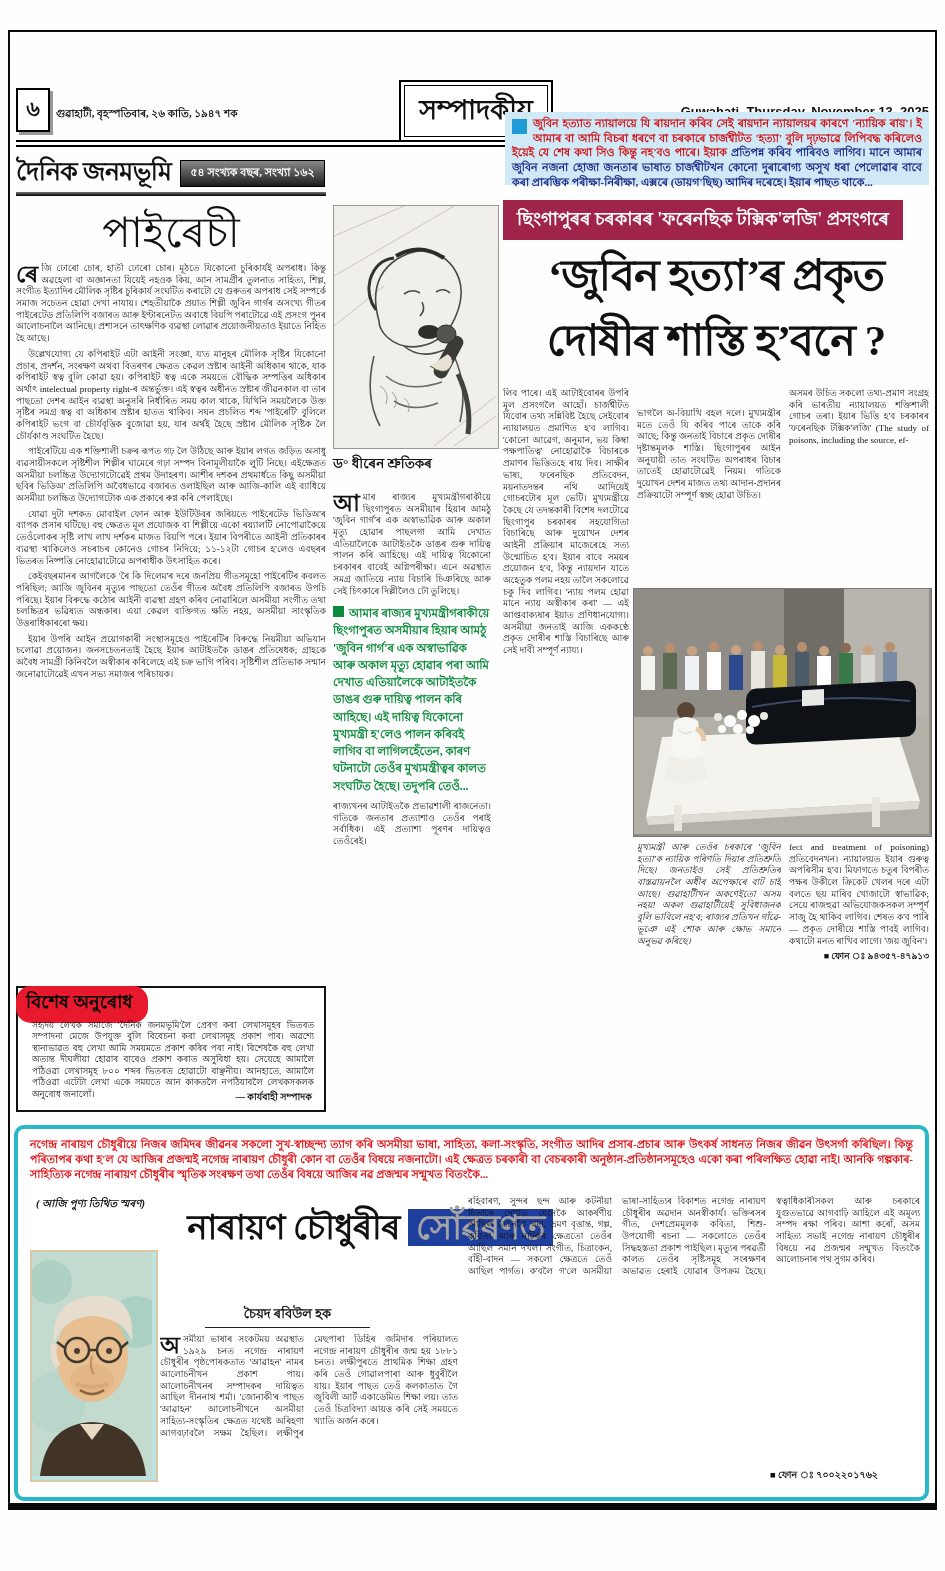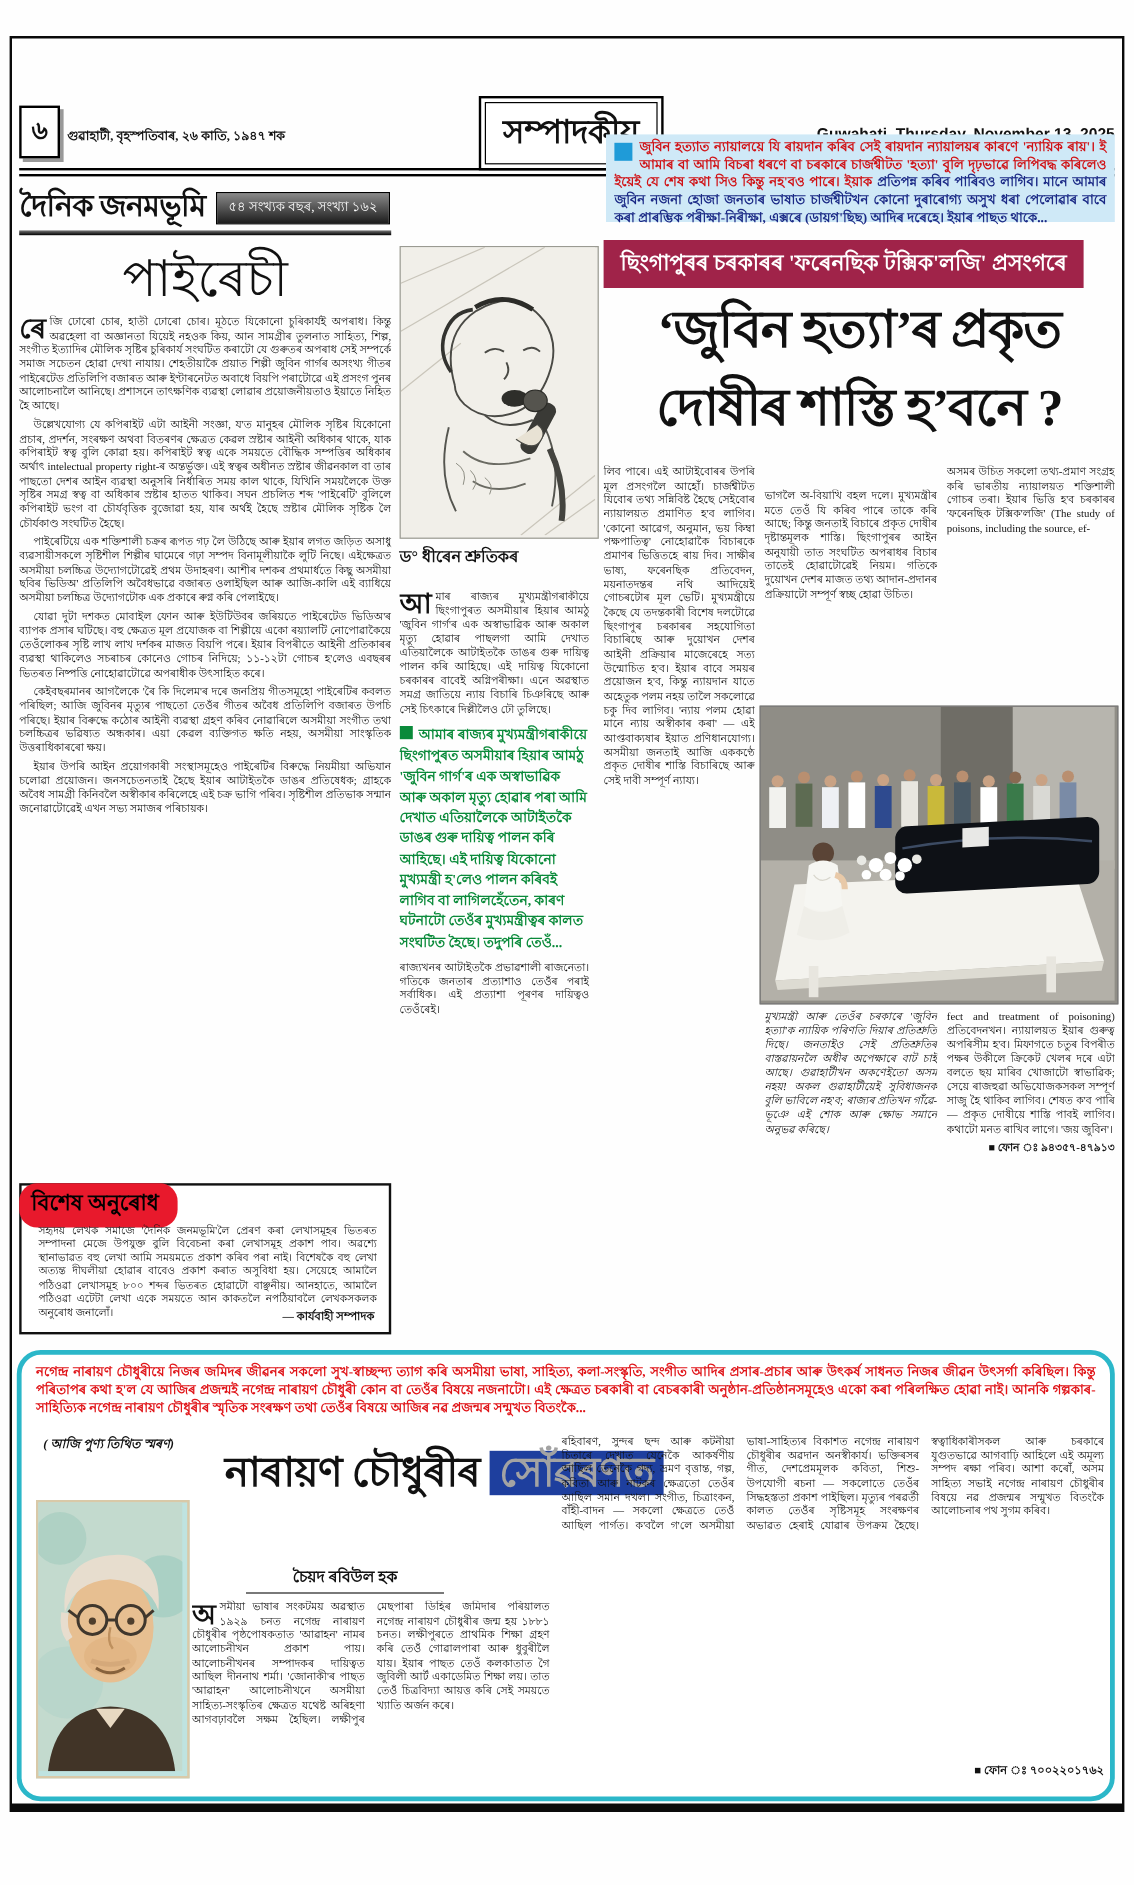--- a/index.html
+++ b/index.html
@@ -15,21 +15,21 @@
   .section-box{left:399px;top:80px;width:150px;height:58px;border:2px solid #000;background:#fff;}
   .section-box .inner{position:absolute;left:3px;top:3px;right:3px;bottom:3px;border:1px solid #000;
            display:flex;align-items:center;justify-content:center;font-size:27px;font-weight:bold;}
   .dl-en{right:16px;top:104px;font-size:13px;font-weight:bold;font-family:"Liberation Sans","DejaVu Sans",sans-serif;}
   .hrule{left:16px;top:140px;width:913px;height:3px;border-top:2px solid #000;border-bottom:2px solid #000;}
   .paper-label{right:22px;top:147px;font-size:15px;font-weight:bold;background:#fefefe;padding:0 6px;}
   
   .masthead-row{left:16px;top:157px;width:310px;height:32px;display:flex;align-items:center;}
   .masthead-name{font-size:25px;font-weight:bold;letter-spacing:-0.5px;}
   .issue-box{margin-left:9px;background:linear-gradient(#8a8a8a,#1d1d1d);color:#fff;border:1px solid #000;
-             font-size:11px;font-weight:normal;padding:3px 9px;white-space:nowrap;text-align:right;}
+             font-size:11px;font-weight:bold;padding:3px 9px;white-space:nowrap;text-align:right;}
   .mast-rule{left:16px;top:192px;width:310px;height:4px;background:linear-gradient(#777,#000);}
   .ed-title{left:16px;top:200px;width:310px;text-align:center;font-size:42px;font-weight:normal;}
   .ed-body{left:16px;top:263px;width:310px;height:715px;overflow:hidden;font-size:9px;line-height:1.3;
            text-align:justify;}
   .ed-body p{margin:0 0 4px 0;text-indent:12px;}
   .ed-body p.first{text-indent:0;}
   .dropcap{float:left;font-size:23px;font-weight:bold;line-height:0.85;padding:2px 3px 0 0;}
   
   .req-box{left:16px;top:986px;width:306px;height:122px;border:2px solid #111;background:#fff;}
   .req-tab{position:absolute;left:-2px;top:-2px;background:#e8192c;color:#000000;font-size:18px;font-weight:bold;
@@ -53,36 +53,36 @@
   .col2{left:503px;top:388px;width:126px;height:720px;}
   .col3a{left:637px;top:408px;width:144px;height:194px;}
   .col4a{left:789px;top:388px;width:140px;height:194px;}
   .col3b{left:637px;top:842px;width:144px;height:266px;font-style:italic;}
   .col4b{left:789px;top:842px;width:140px;height:266px;}
   .pull-quote{margin-top:8px;color:#0a8a3a;font-size:11.5px;line-height:1.5;font-weight:bold;text-align:left;}
   .pq-bullet{display:inline-block;width:11px;height:11px;background:#0a8a3a;margin-right:5px;}
   .photo{left:633px;top:588px;width:297px;height:247px;border:1px solid #777;background:#8f8d86;}
   .signoff{text-align:right;font-weight:bold;margin-top:4px;}
   
-  .mem-box{left:14px;top:1125px;width:915px;height:376px;border:4px solid #2bb7c9;border-radius:20px;
+  .mem-box{left:14px;top:1125px;width:915px;height:376px;border:4px solid #2bb7c9;border-radius:10px;
            box-sizing:border-box;background:#fff;}
   .mem-intro{position:absolute;left:12px;top:8px;width:883px;font-size:11px;font-weight:bold;color:#e01418;
              line-height:1.35;text-align:justify;}
   .occasion{left:36px;top:1196px;font-size:10.5px;font-weight:bold;font-style:italic;}
   .portrait{left:30px;top:1250px;width:124px;height:228px;border:2px solid #d9c9a8;background:#bfe3e0;}
   .mem-headline{left:158px;top:1205px;width:424px;text-align:center;font-size:34px;font-weight:bold;line-height:1.35;
                 letter-spacing:-0.5px;}
   .mem-highlight{background:#1e3f9e;color:#a3a3a3;padding:0 8px;}
   .mem-byline{left:205px;top:1304px;width:165px;text-align:center;font-size:13px;font-weight:bold;
               border-bottom:1.5px solid #222;padding-bottom:2px;}
   .mem-cols-left{left:160px;top:1334px;width:298px;height:158px;column-count:2;column-gap:10px;
                  overflow:hidden;font-size:9px;line-height:1.3;text-align:justify;}
   .mem-cols-right{left:468px;top:1196px;width:452px;height:268px;column-count:3;column-gap:10px;
                   overflow:hidden;font-size:9px;line-height:1.3;text-align:justify;}
-  .mem-signoff{left:770px;top:1468px;width:150px;text-align:right;font-size:9.5px;font-weight:bold;}
+  .mem-signoff{left:728px;top:1468px;width:150px;text-align:right;font-size:9.5px;font-weight:bold;}
 </style>
 </head>
 <body>
 
 <div id="page">
 
   <div class="abs frame"></div>
 
   <div class="abs pagenum">
     <span>৬</span>

